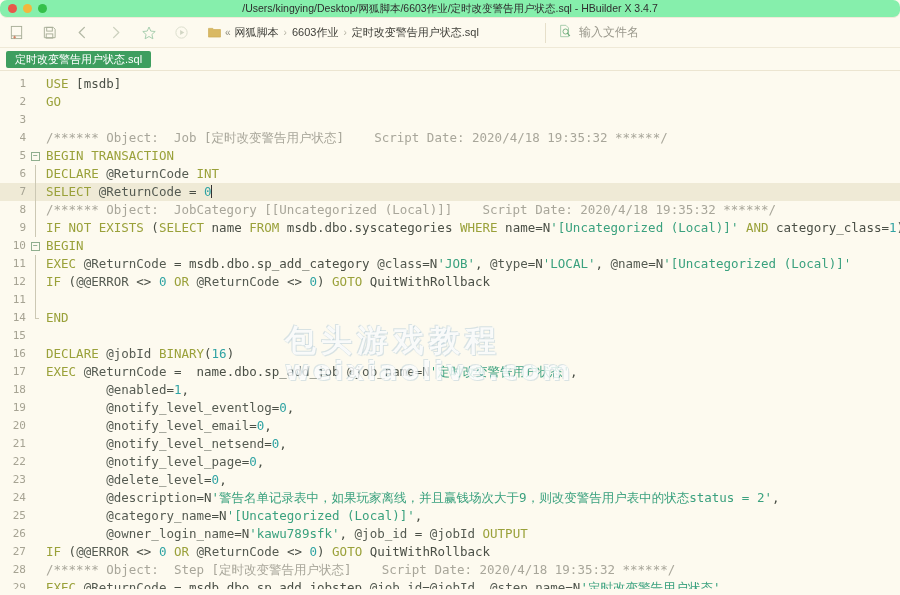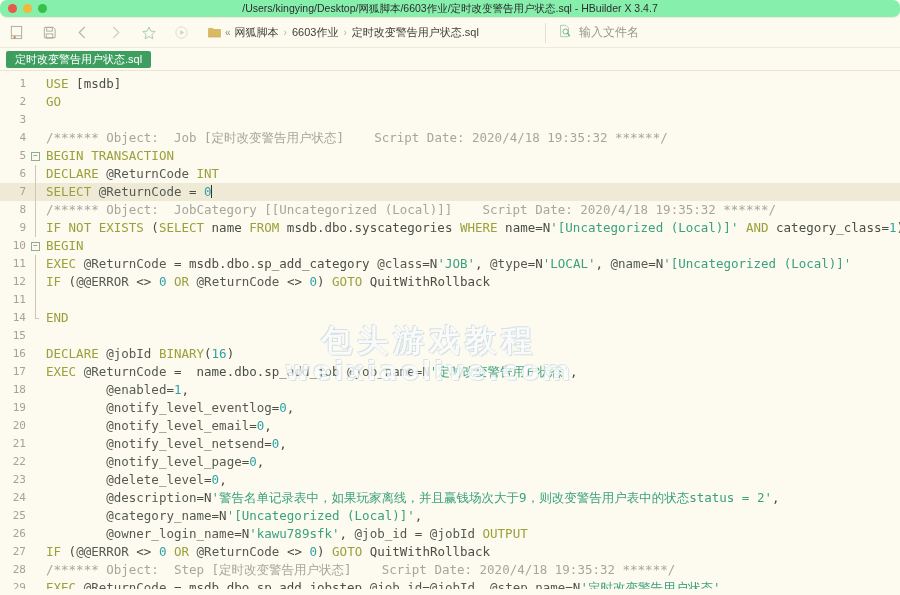--- a/index.html
+++ b/index.html
@@ -220,21 +220,21 @@
     margin-left: -1px;
   }
 
   
   .watermark {
     position: absolute;
     left: 285px;
     top: 252px;
     z-index: 5;
     pointer-events: none;
-    text-align: center;
+    text-align: left;
     opacity: 0.82;
   }
   .wm-cn {
     font-size: 31px;
     font-weight: bold;
     letter-spacing: 5px;
     color: rgba(255,255,255,0.92);
     text-shadow:
       0 0 1px rgba(150,180,200,0.55),
       1px 1px 0 rgba(160,190,210,0.45),

